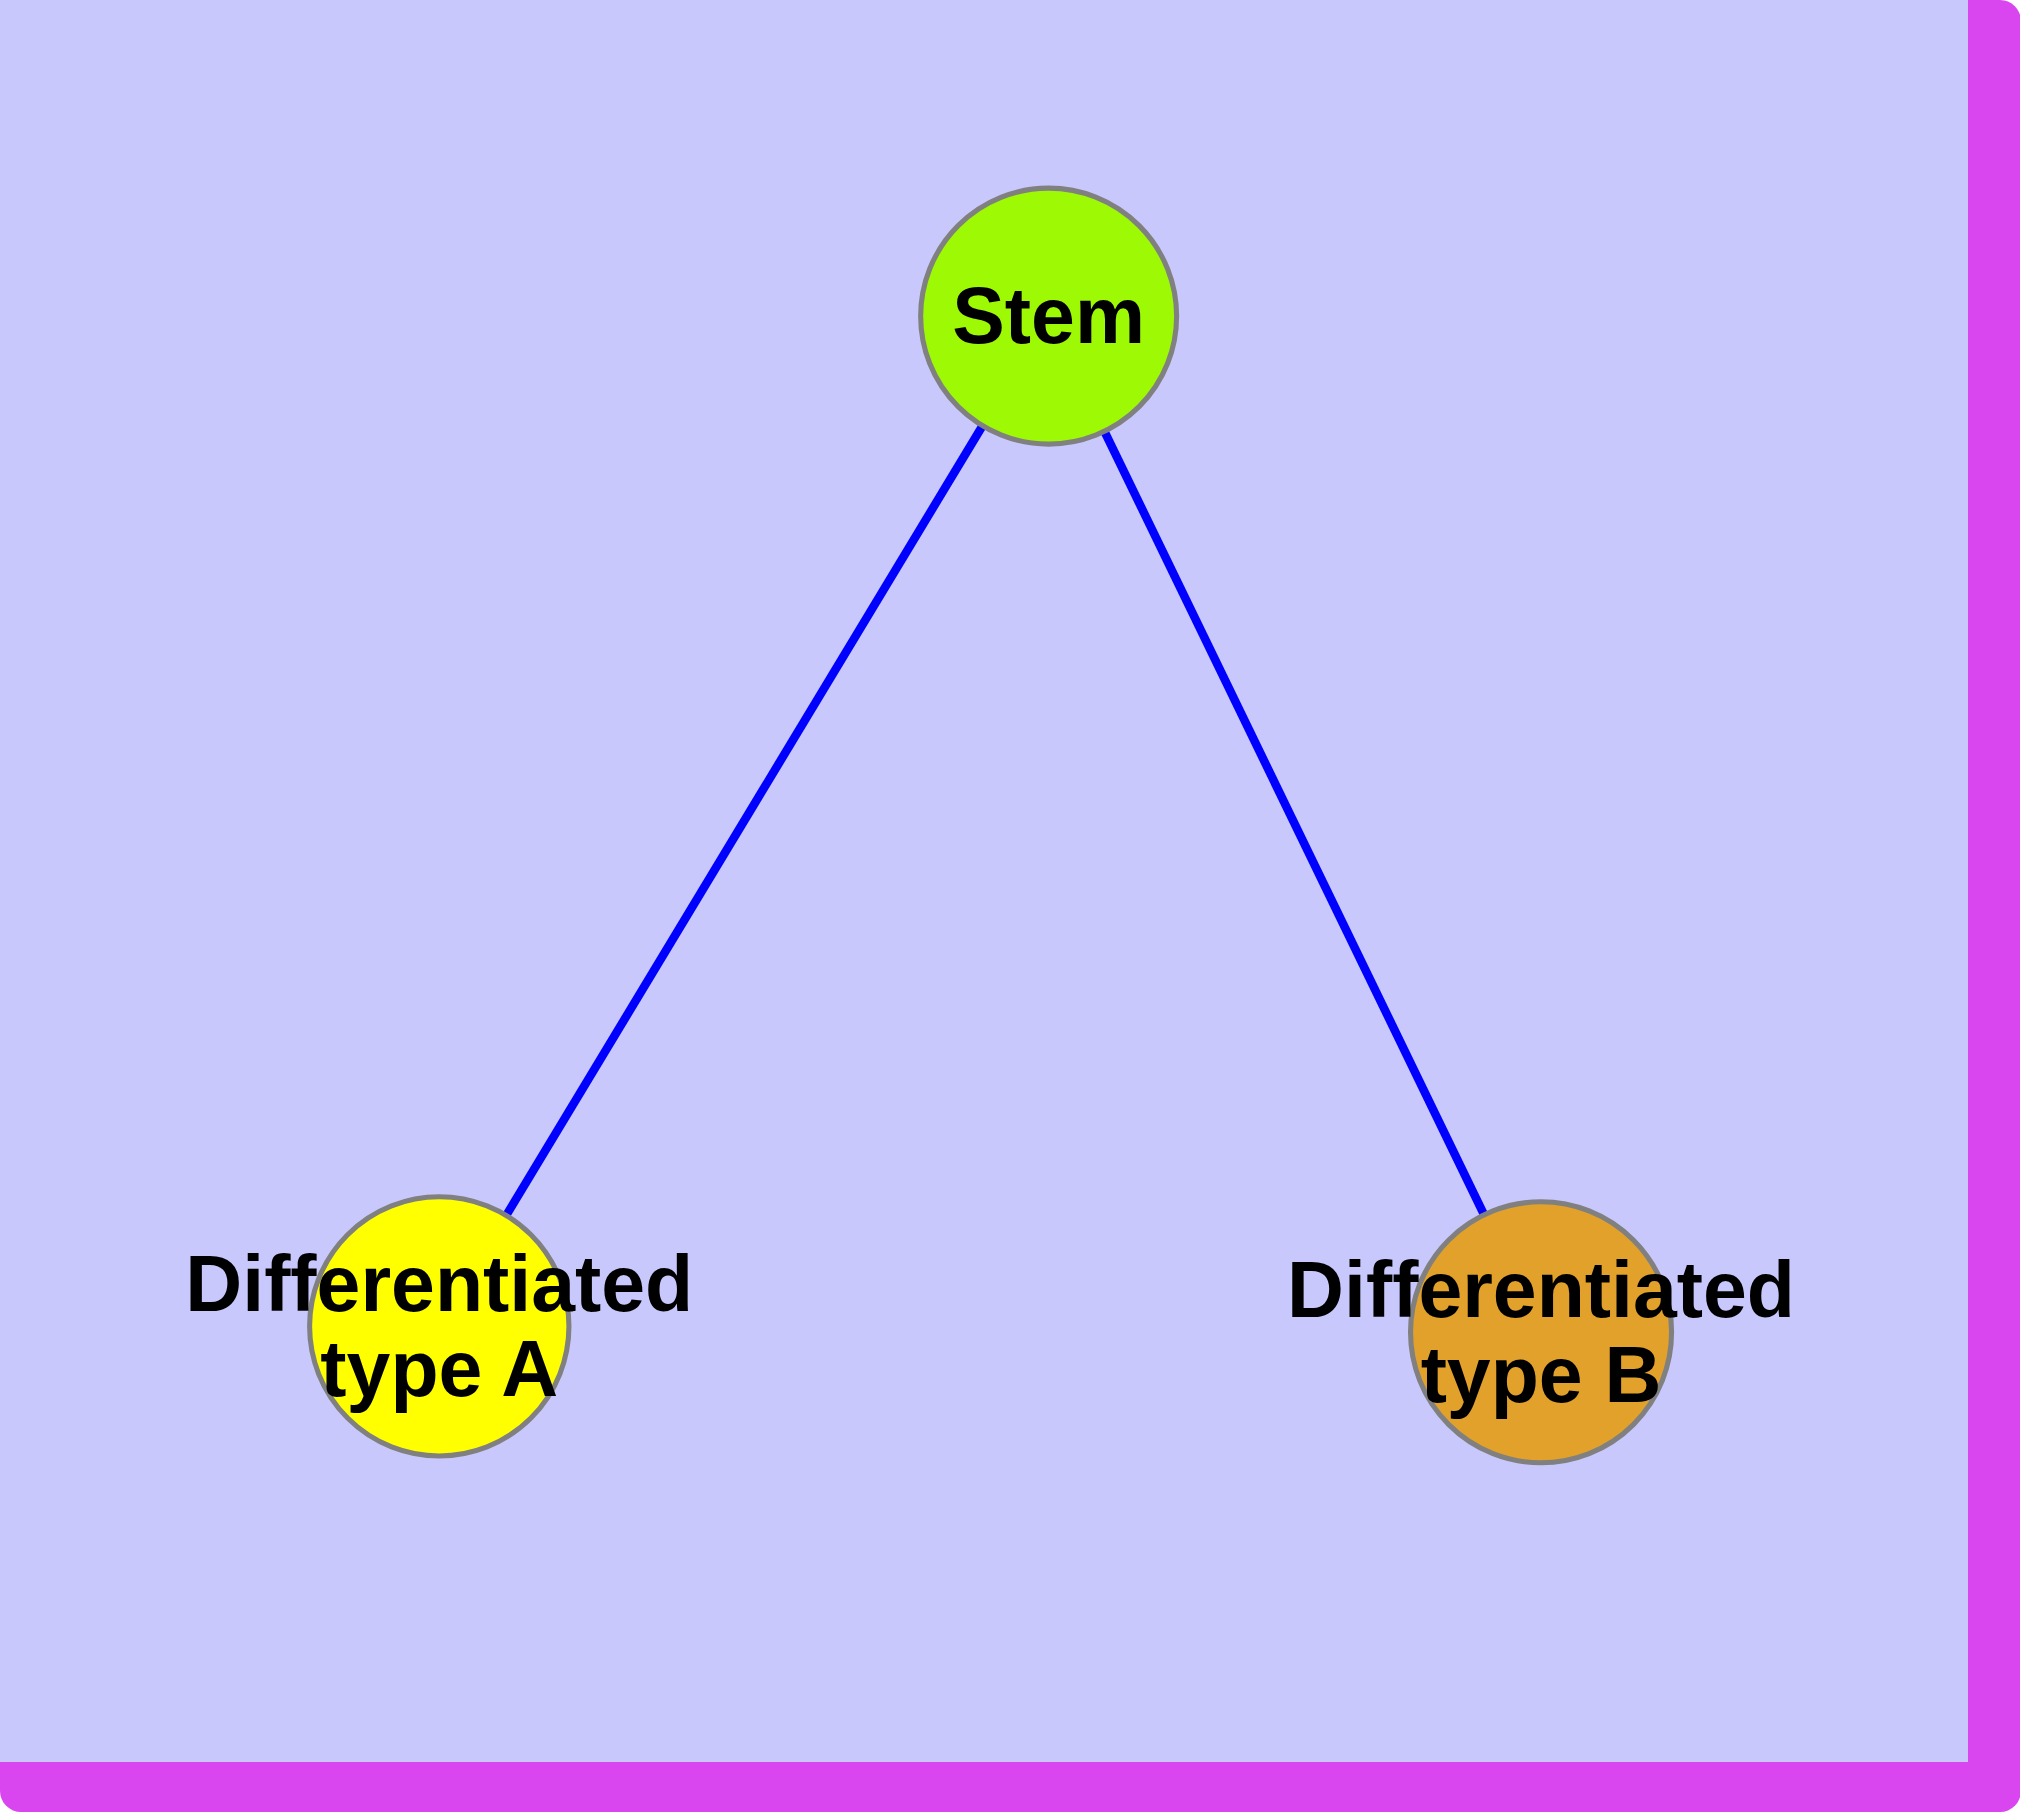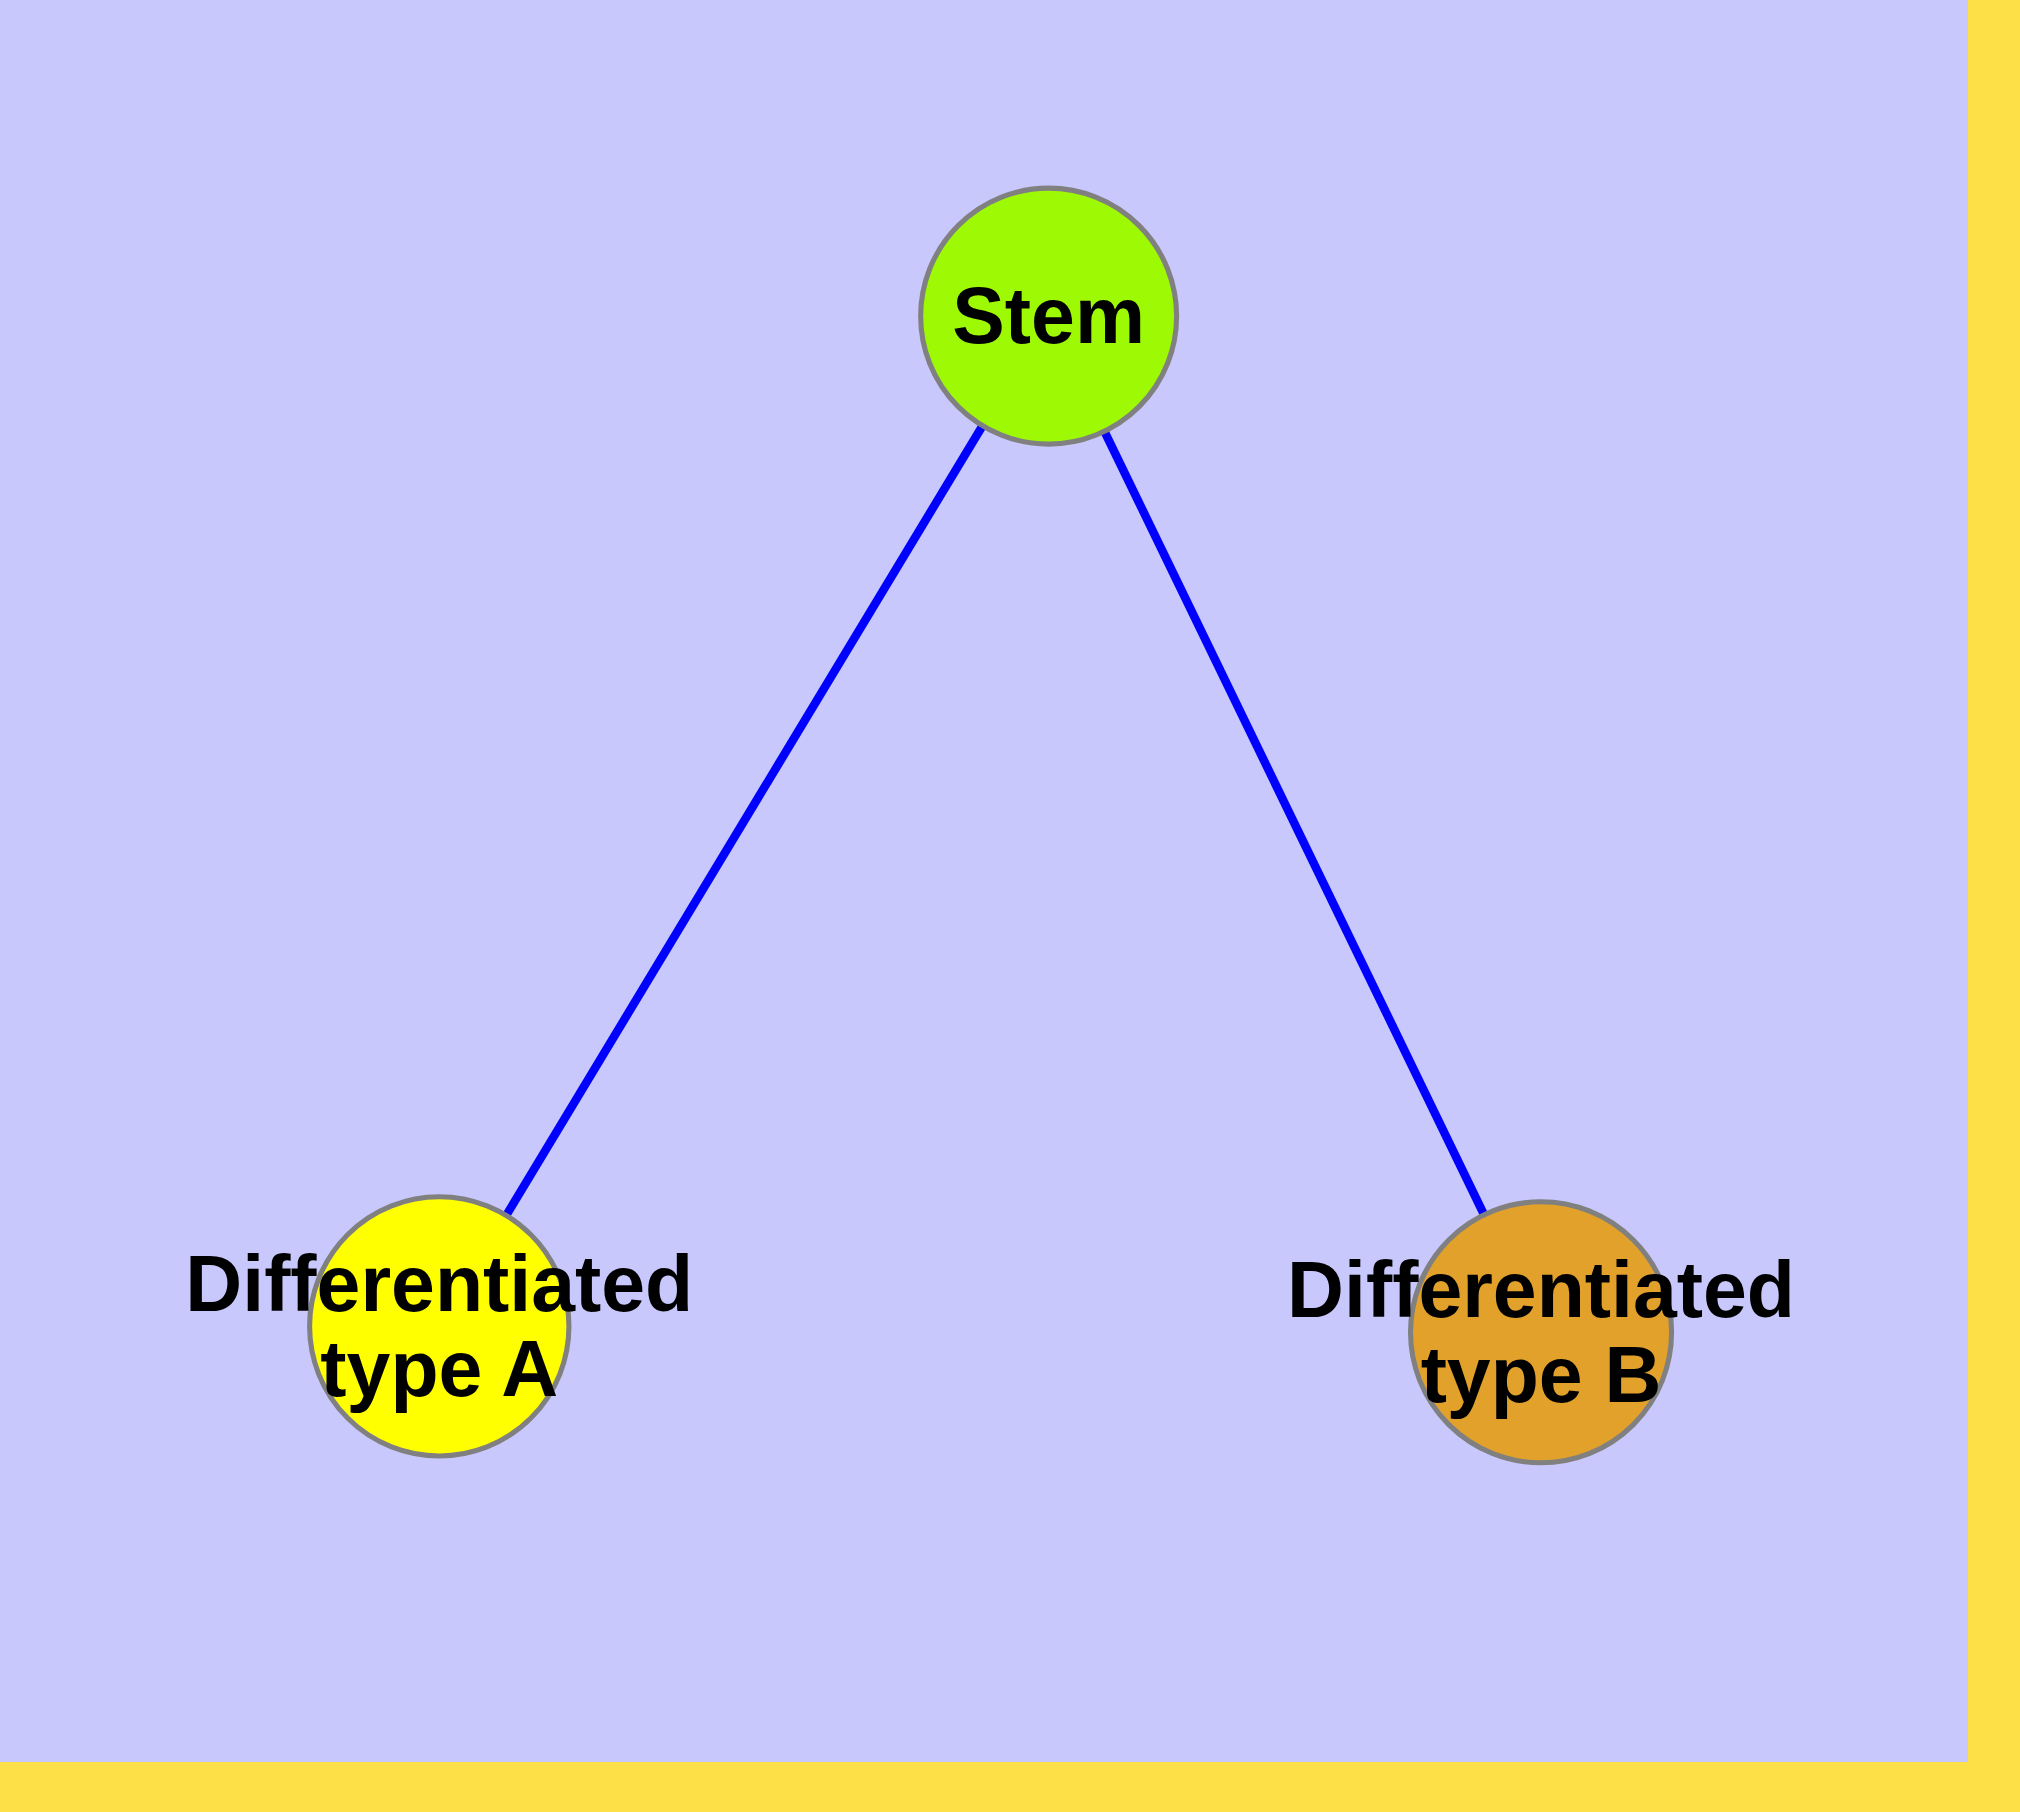--- a/index.html
+++ b/index.html
@@ -10,21 +10,22 @@
   body {
     width: 2021px;
     height: 1812px;
     overflow: hidden;
     font-family: "Liberation Sans", sans-serif;
   }
   #stage {
     position: relative;
     width: 2021px;
     height: 1812px;
-    background: #fde047;
+    background: #d946ef;
+    border-radius: 21px;
   }
   #canvas-bg {
     position: absolute;
     left: 0;
     top: 0;
     width: 1968px;
     height: 1762px;
     background: #c8c8fc;
   }
   #graph-svg {

